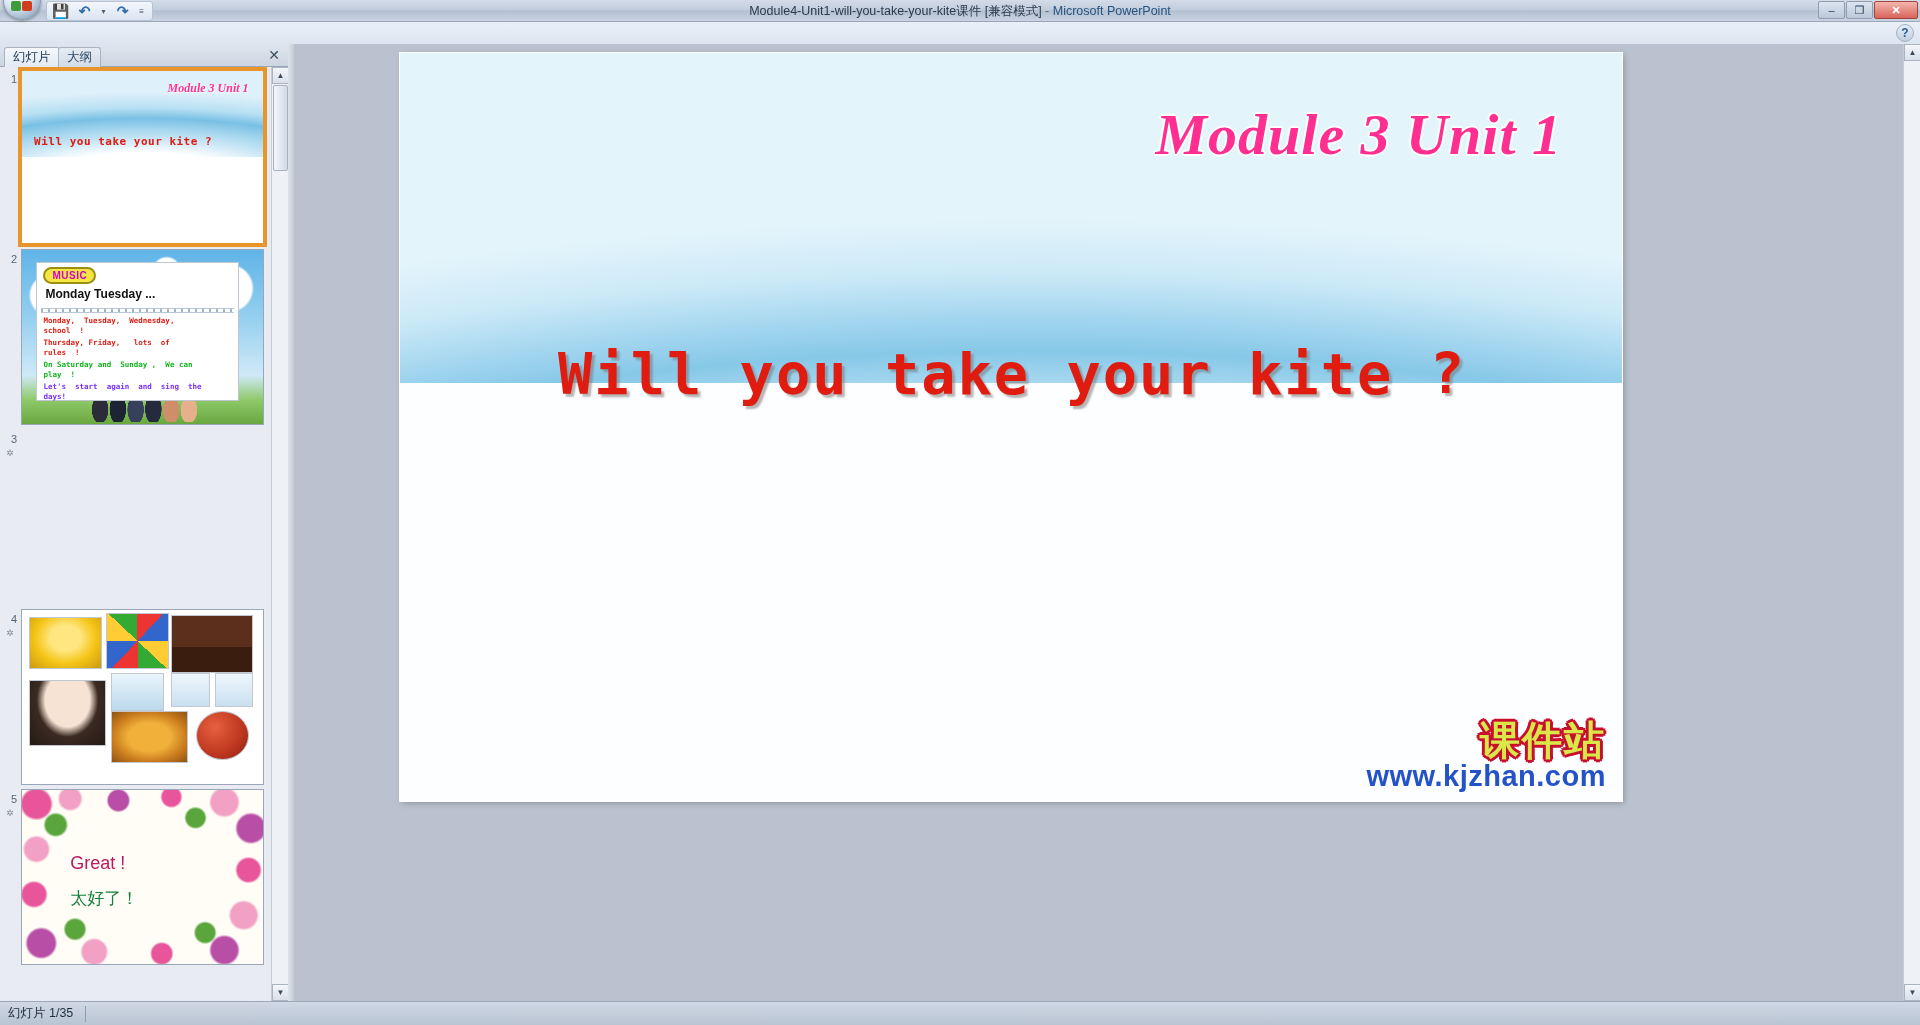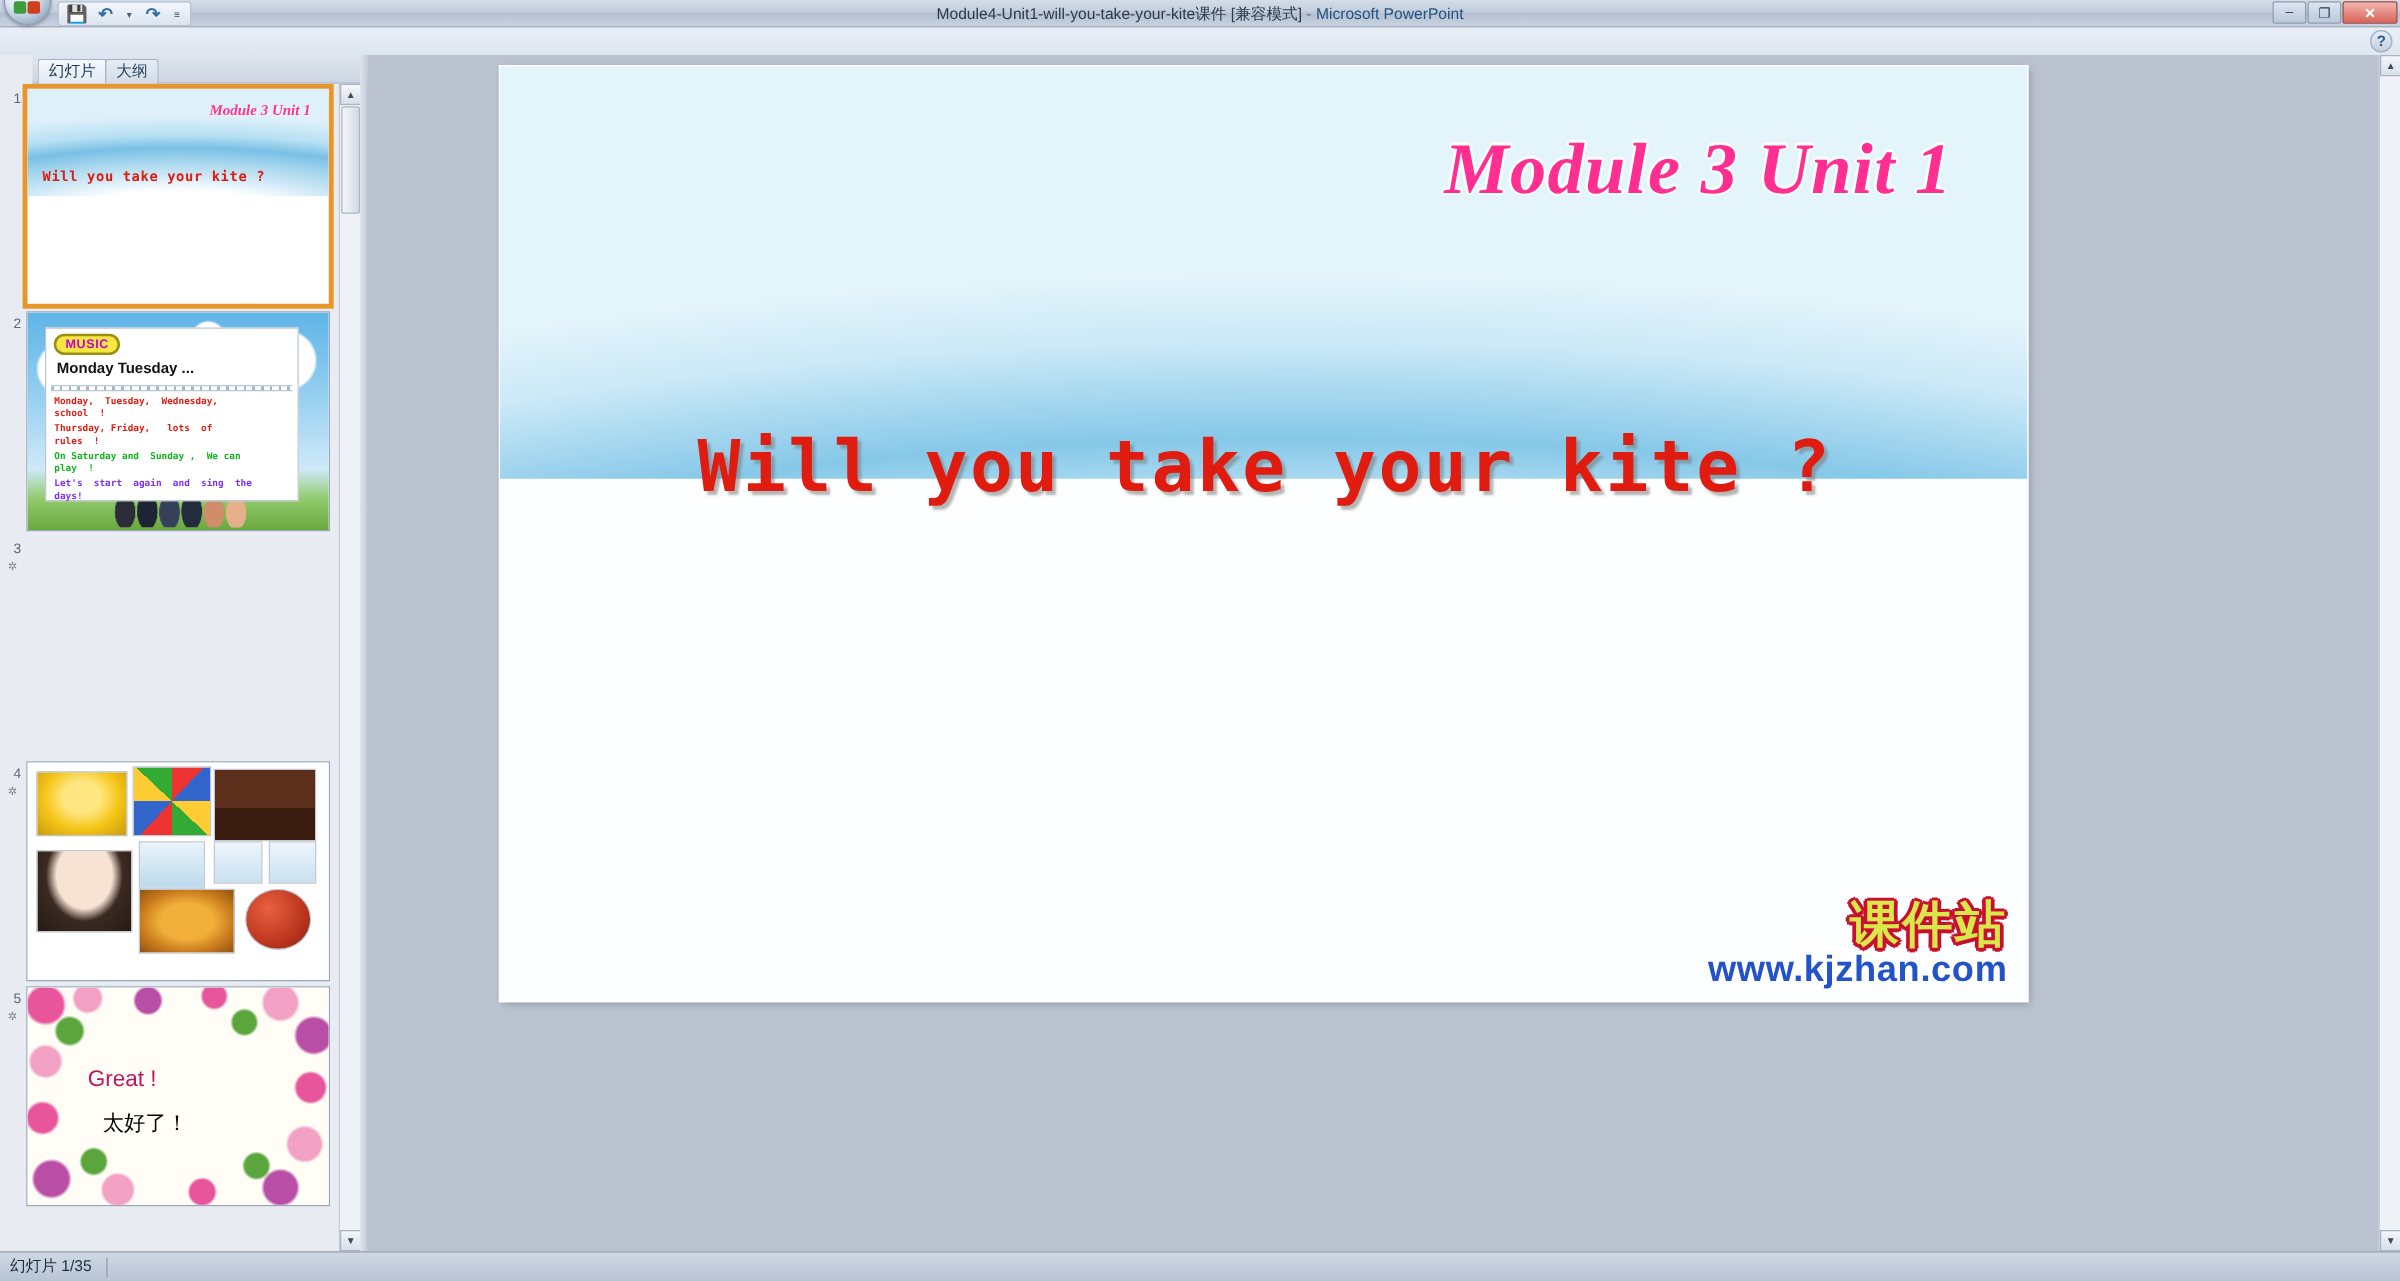--- a/index.html
+++ b/index.html
@@ -99,21 +99,20 @@
 
   
   .leftpane {
     position: absolute; left: 0; top: 0; width: 288px; height: 957px;
     background: #e8ecf2;
   }
   .pane-tabs {
     position: absolute; left: 0; top: 0; width: 288px; height: 23px;
     background: linear-gradient(to bottom, #dfe5ee, #ccd5e1);
     border-bottom: 1px solid #9aa7b8;
-    margin-left: 26px;
   }
   .pane-tab {
     position: absolute; top: 3px; height: 20px;
     font-size: 12.5px; color: #1b3a57; line-height: 19px;
     padding: 0 8px;
     background: linear-gradient(to bottom, #f5f8fc, #e3eaf3);
     border: 1px solid #a7b4c4; border-bottom: none;
     border-radius: 3px 3px 0 0;
   }
   .pane-tab.t1 { left: 4px; }
@@ -320,21 +319,21 @@
       radial-gradient(circle at 72% 16%, #5aa63c 0 4%, transparent 5%),
       radial-gradient(circle at 22% 80%, #5aa63c 0 4%, transparent 5%),
       radial-gradient(circle at 76% 82%, #5aa63c 0 4%, transparent 5%);
   }
   .t5-great {
     position: absolute; left: 20%; top: 36%;
     font-size: 18px; color: #be185d; font-weight: normal;
   }
   .t5-cn {
     position: absolute; left: 20%; top: 56%;
-    font-size: 17px; color: #000000; margin-left: 12px;
+    font-size: 17px; color: #15803d;
   }
 
   
   .lsb {
     position: absolute; right: 0; top: 23px; width: 17px; height: 934px;
     background: #eef1f5; border-left: 1px solid #c4ccd6;
   }
   .lsb-arrow {
     position: absolute; left: 0; width: 17px; height: 17px;
     background: linear-gradient(to bottom, #f3f6fa, #d9e0ea);

